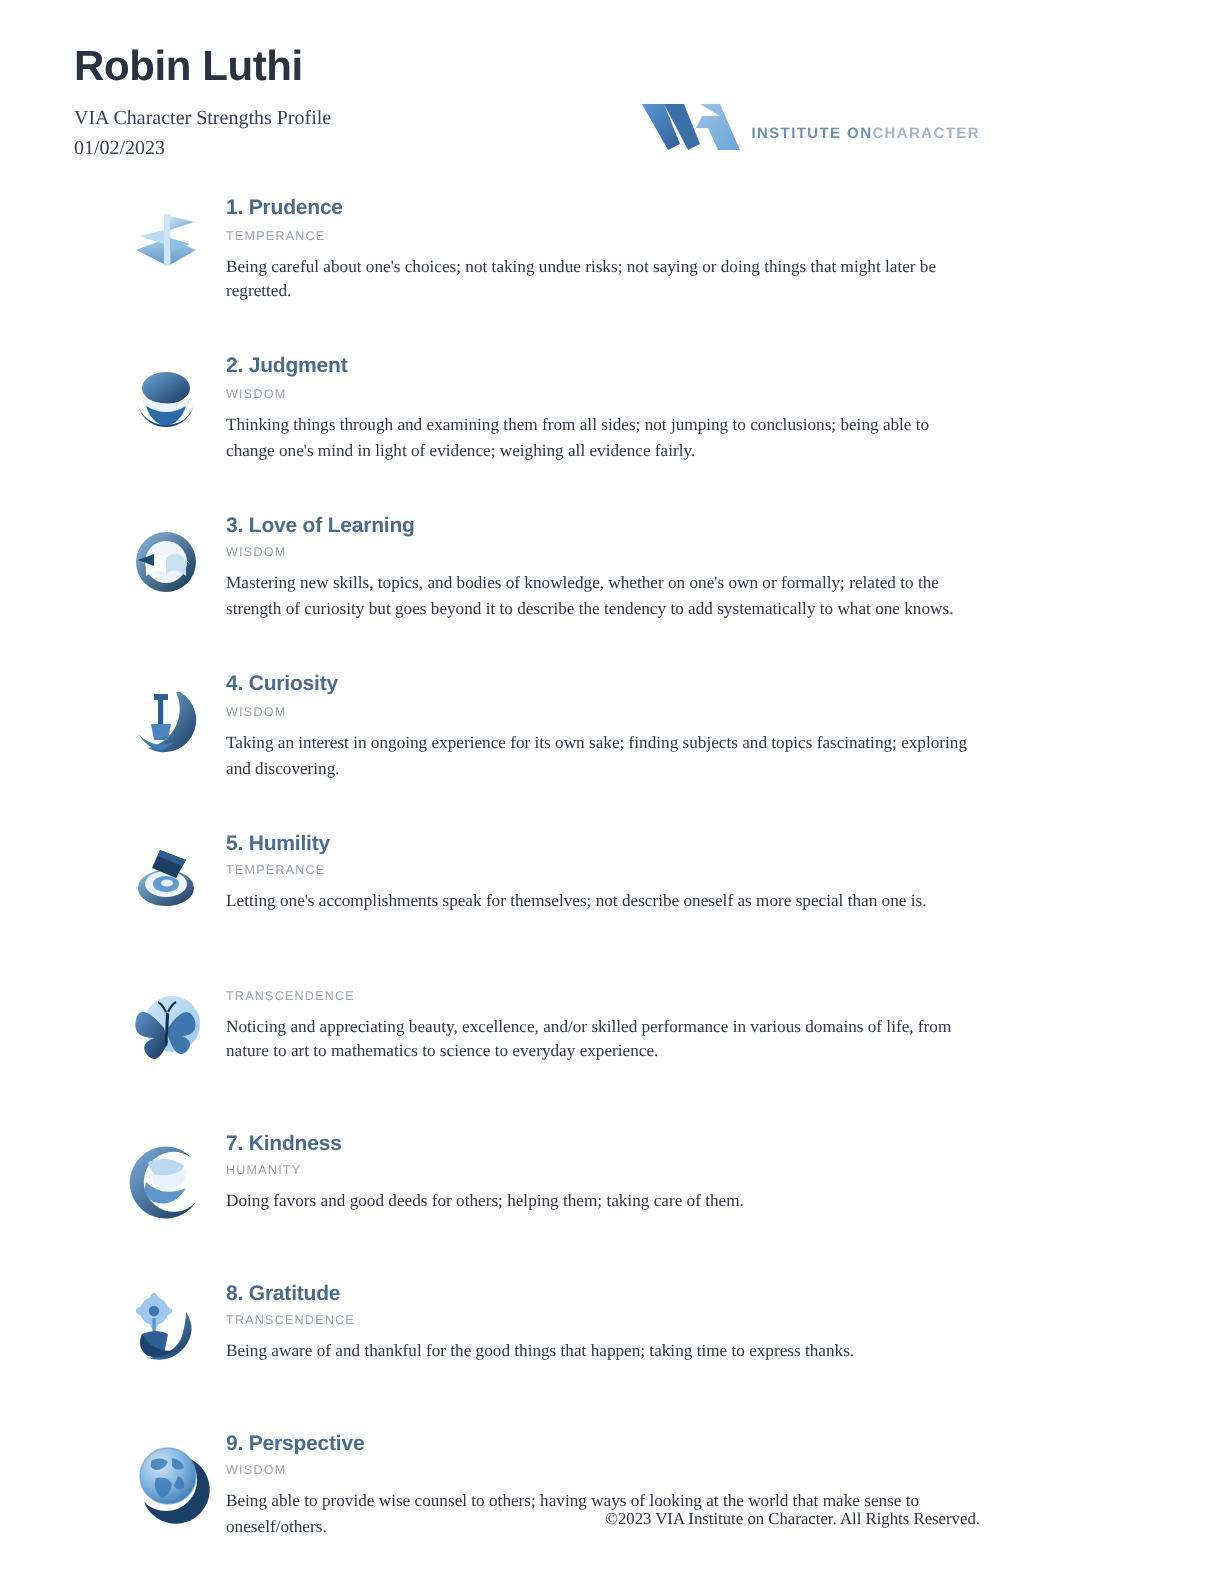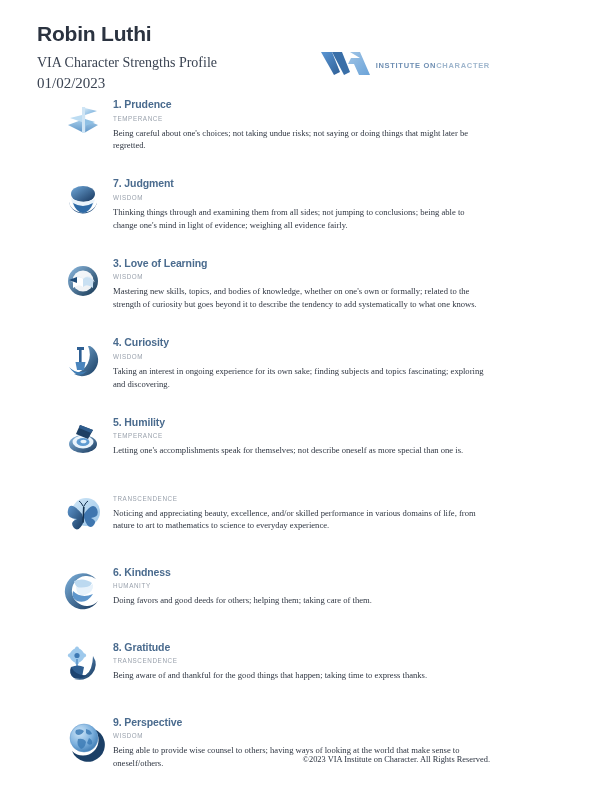--- a/index.html
+++ b/index.html
@@ -34,28 +34,28 @@
     font-family: "Liberation Sans", sans-serif;
     font-size: 21px;
     font-weight: bold;
     color: #2b3340;
     letter-spacing: -0.2px;
     line-height: 1.15;
     margin: 0;
   }
   .subtitle {
     font-family: "Liberation Serif", serif;
-    font-size: 14px;
+    font-size: 10px;
     color: #3a4352;
     margin-top: 7px;
     line-height: 1.45;
   }
   .date {
     font-family: "Liberation Serif", serif;
-    font-size: 15px;
+    font-size: 10px;
     color: #3a4352;
     line-height: 1.45;
   }
 
   
   .logo {
     position: absolute;
     top: 28px;
     right: 0px;
     display: flex;
@@ -217,21 +217,21 @@
             </linearGradient>
           </defs>
           <ellipse cx="23" cy="16" rx="12" ry="8" fill="url(#g2a)"></ellipse>
           <path d="M10 21 a13 13 0 0 0 26 3 a13 13 0 0 1 -26 -3 Z" fill="url(#g2b)"></path>
           <path d="M9 22 a14 13 0 0 0 28 1 a14 12 0 0 1 -28 -1Z" fill="#1c4a7c"></path>
           <path d="M11 20 q12 7 24 1 q-2 12 -12 13 q-10 -1 -12 -14Z" fill="#e9f3fb"></path>
           <path d="M13 25 q10 6 20 0 q-3 9 -10 10 q-7 -1 -10 -10Z" fill="#2e6aa6"></path>
         </svg>
       </div>
       <div class="body">
-        <div class="rank-title">7. Judgment</div>
+        <div class="rank-title">2. Judgment</div>
         <div class="virtue">WISDOM</div>
         <div class="desc">Thinking things through and examining them from all sides; not jumping to conclusions; being able to change one's mind in light of evidence; weighing all evidence fairly.</div>
       </div>
     </div>
 
     <div class="item">
       <div class="icon-wrap">
         <svg width="46" height="46" viewBox="0 0 46 46">
           <defs>
             <linearGradient id="g3a" x1="0" y1="0" x2="1" y2="1">
@@ -337,21 +337,21 @@
                 <stop offset="100%" stop-color="#143459"></stop>
             </linearGradient>
           </defs>
           <path d="M36 12 a15 15 0 1 0 2 22 a18 18 0 1 1 -2 -22Z" fill="url(#g7a)"></path>
           <path d="M14 14 q10 -4 18 2 q-3 6 -10 6 q-6 0 -8 -8Z" fill="#bcd9f0"></path>
           <path d="M16 20 q10 2 17 -3 q1 8 -8 11 q-8 2 -9 -8Z" fill="#e7f2fb"></path>
           <path d="M13 24 q8 8 20 3 q-6 10 -16 7 q-6 -3 -4 -10Z" fill="#5e96cc"></path>
         </svg>
       </div>
       <div class="body">
-        <div class="rank-title">6. Kindness</div>
+        <div class="rank-title">7. Kindness</div>
         <div class="virtue">HUMANITY</div>
         <div class="desc">Doing favors and good deeds for others; helping them; taking care of them.</div>
       </div>
     </div>
 
     <div class="item">
       <div class="icon-wrap">
         <svg width="46" height="46" viewBox="0 0 46 46">
           <defs>
             <linearGradient id="g8a" x1="0" y1="0" x2="1" y2="1">

